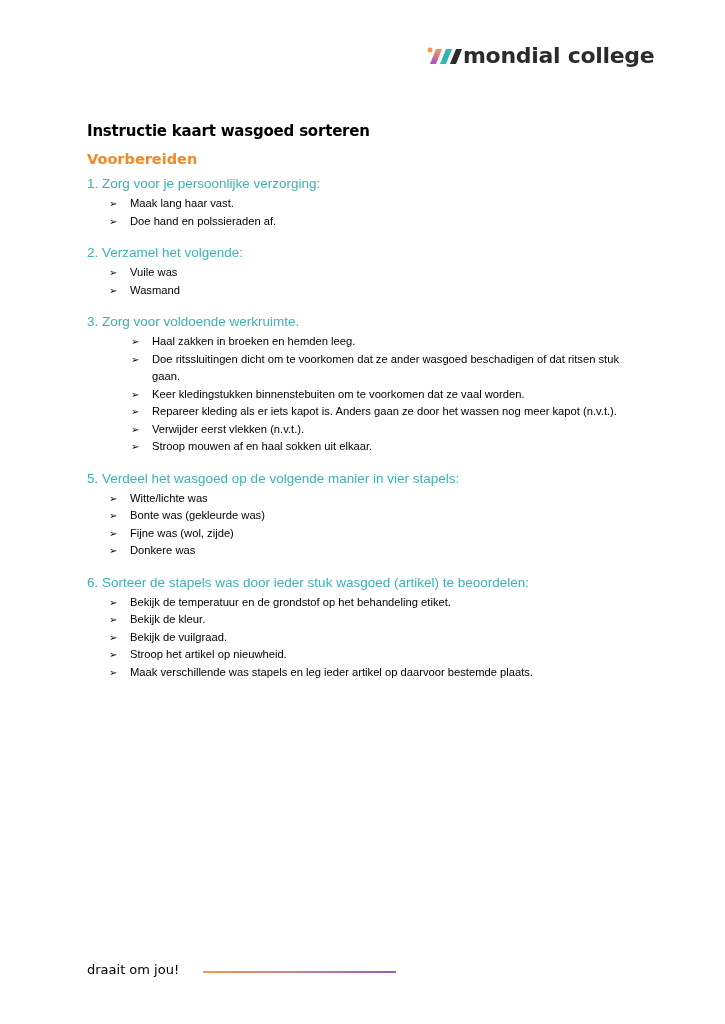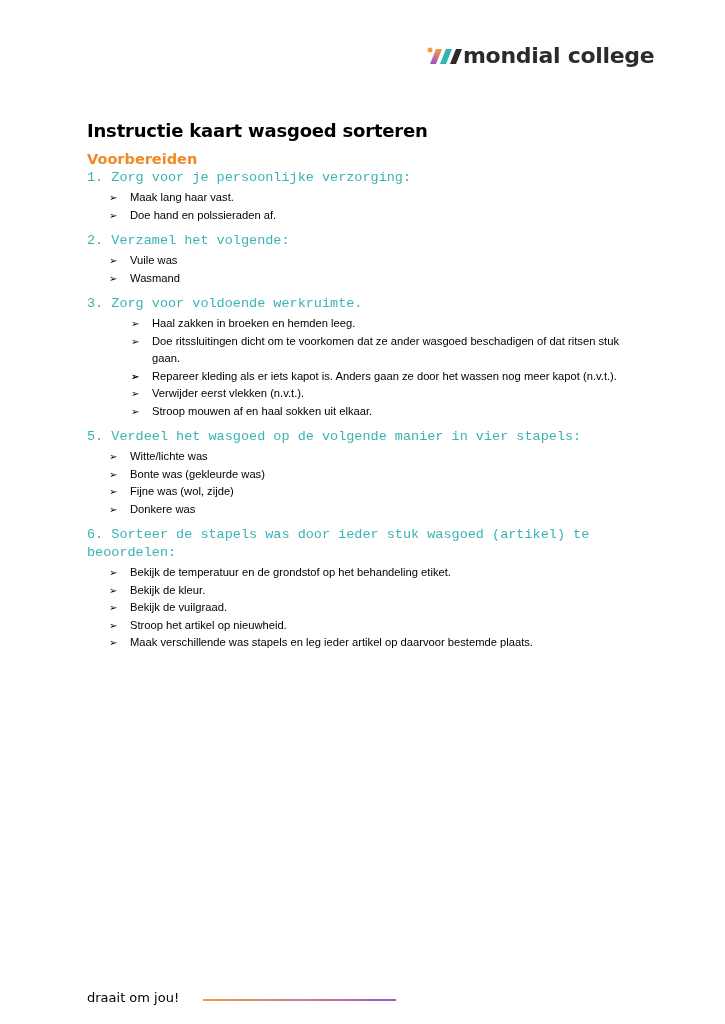--- a/index.html
+++ b/index.html
@@ -1,30 +1,30 @@
 <!DOCTYPE html>
 <html><head>
   <meta charset="utf-8">
   <style>
     html, body { margin: 0; padding: 0; background: #ffffff; }
     body { width: 725px; height: 1024px; position: relative; overflow: hidden; font-family: "Liberation Sans", sans-serif; color: #000; }
     .logo { position: absolute; left: 427px; top: 42px; height: 28px; display: flex; align-items: center; }
     .logo svg { display: block; }
     .logo-text { font-family: "DejaVu Sans", sans-serif; font-size: 22px; font-weight: bold; color: #2b2b2b; margin-left: 0; letter-spacing: -0.3px; line-height: 28px; }
     .content { position: absolute; left: 87px; top: 121px; width: 560px; }
-    .title { font-family: "DejaVu Sans", sans-serif; font-weight: bold; font-size: 18px; margin: 0; line-height: 20px; letter-spacing: -0.2px; }
+    .title { font-family: "DejaVu Sans", sans-serif; font-weight: bold; font-size: 15px; margin: 0; line-height: 20px; letter-spacing: -0.2px; }
     .section { font-family: "DejaVu Sans", sans-serif; color: #f08a24; font-size: 14.5px; margin: 8px 0 0 0; line-height: 20px; font-weight: bold; }
-    .step { font-family: Liberation Mono, monospace; color: #3bb3b3; font-size: 13.5px; margin: 0 0 0 0; line-height: 18px; font-weight: normal; }
+    .step { font-family: Liberation Sans, sans-serif; color: #3bb3b3; font-size: 13.5px; margin: 6px 0 0 0; line-height: 18px; font-weight: normal; }
     ul { list-style: none; margin: 2px 0 0 0; padding: 0; }
     li { position: relative; font-size: 11.2px; line-height: 17.5px; padding-left: 43px; }
     li .bullet { position: absolute; left: 22px; top: 0; font-size: 10px; }
     ul.indent li { padding-left: 65px; }
     ul.indent li .bullet { left: 44px; }
     .gap { height: 8px; }
-    .footer { position: absolute; left: 87px; top: 990px; display: flex; align-items: center; text-align: right; }
+    .footer { position: absolute; left: 87px; top: 962px; display: flex; align-items: center; text-align: right; }
     .footer-text { font-family: "DejaVu Sans", sans-serif; font-size: 13px; color: #000; }
     .footer-line { width: 193px; height: 2px; margin-left: 24px; margin-top: 4px; background: linear-gradient(90deg, #f39a45, #c98190, #9b5bbf); }
   </style>
 </head>
 <body>
 
 <div class="logo">
   <svg width="36" height="20" viewBox="0 0 36 20">
     <defs>
       <linearGradient id="g1" x1="0" y1="0" x2="0" y2="1">
@@ -58,21 +58,21 @@
     <li><span class="bullet">➢</span><span>Vuile was</span></li>
     <li><span class="bullet">➢</span><span>Wasmand</span></li>
   </ul>
 
   <div class="gap"></div>
   <h3 class="step">3. Zorg voor voldoende werkruimte.</h3>
 
   <ul class="indent">
     <li><span class="bullet">➢</span><span>Haal zakken in broeken en hemden leeg.</span></li>
     <li><span class="bullet">➢</span><span>Doe ritssluitingen dicht om te voorkomen dat ze ander wasgoed beschadigen of dat ritsen stuk gaan.</span></li>
-    <li><span class="bullet">➢</span></li>
+    <li><span class="bullet">➢</span><span>Keer kledingstukken binnenstebuiten om te voorkomen dat ze vaal worden.</span></li>
     <li><span class="bullet">➢</span><span>Repareer kleding als er iets kapot is. Anders gaan ze door het wassen nog meer kapot (n.v.t.).</span></li>
     <li><span class="bullet">➢</span><span>Verwijder eerst vlekken (n.v.t.).</span></li>
     <li><span class="bullet">➢</span><span>Stroop mouwen af en haal sokken uit elkaar.</span></li>
   </ul>
 
   <div class="gap"></div>
   <h3 class="step">5. Verdeel het wasgoed op de volgende manier in vier stapels:</h3>
   <ul>
     <li><span class="bullet">➢</span><span>Witte/lichte was</span></li>
     <li><span class="bullet">➢</span><span>Bonte was (gekleurde was)</span></li>

